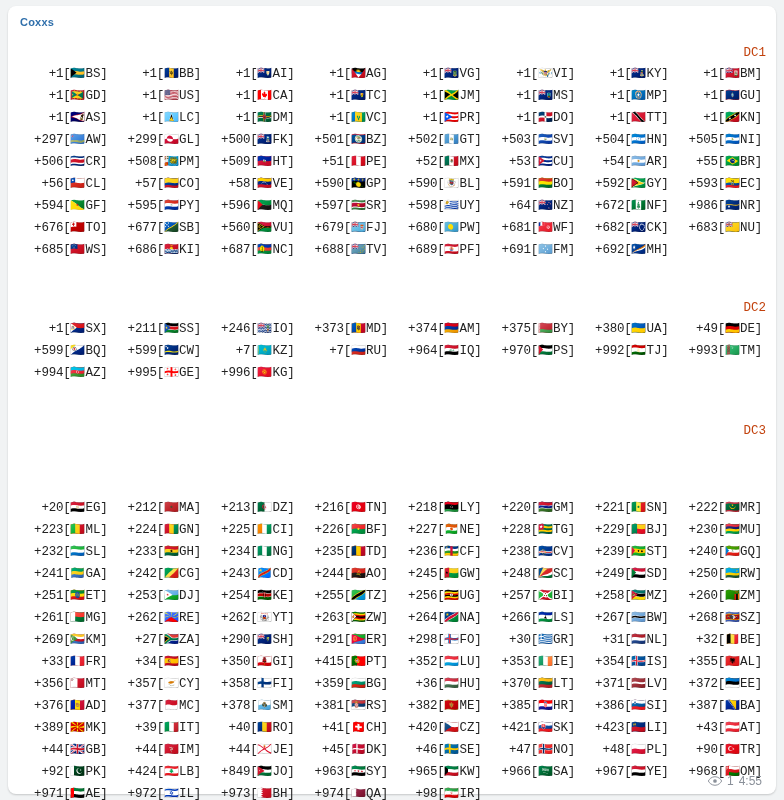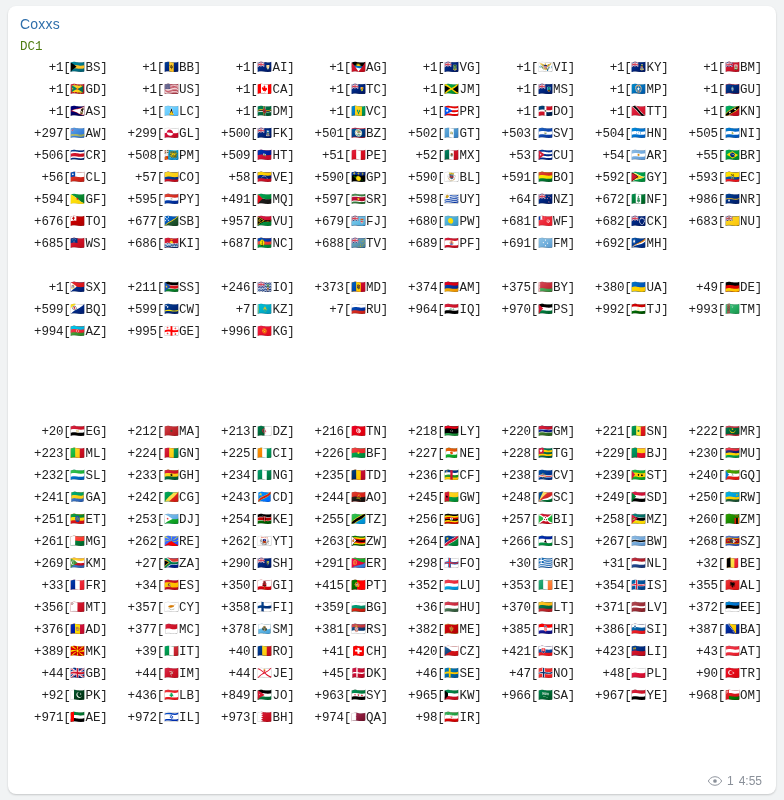--- a/index.html
+++ b/index.html
@@ -19,30 +19,31 @@
     margin: 6px auto 0 auto;
     background: #ffffff;
     border-radius: 8px;
     box-shadow: 0 1px 2px rgba(0,0,0,0.18);
     padding: 8px 10px 22px 10px;
     box-sizing: border-box;
     height: 788px;
   }
   .title {
     color: #2f6fab;
-    font-weight: normal;
-    font-size: 14px;
+    font-weight: bold;
+    font-size: 11px;
     letter-spacing: 0.2px;
     margin: 2px 0 4px 2px;
   }
   .group-label {
-    color: #4d7c0f;
+    color: #c2410c;
     font-size: 12.5px;
     font-family: "Liberation Mono", monospace;
-    margin: 8px 0 3px 2px;
+    margin: 18px 0 3px 2px;
+    text-align: right;
   }
   .grid {
     display: grid;
     grid-template-columns: repeat(8, 1fr);
     column-gap: 0px;
     row-gap: 0px;
   }
   .cell {
     font-family: "Liberation Mono", monospace;
     font-size: 12.5px;
@@ -125,43 +126,44 @@
         <div class="cell"><span>+56</span>[<span class="flag">🇨🇱</span><span>CL</span>]</div>
         <div class="cell"><span>+57</span>[<span class="flag">🇨🇴</span><span>CO</span>]</div>
         <div class="cell"><span>+58</span>[<span class="flag">🇻🇪</span><span>VE</span>]</div>
         <div class="cell"><span>+590</span>[<span class="flag">🇬🇵</span><span>GP</span>]</div>
         <div class="cell"><span>+590</span>[<span class="flag">🇧🇱</span><span>BL</span>]</div>
         <div class="cell"><span>+591</span>[<span class="flag">🇧🇴</span><span>BO</span>]</div>
         <div class="cell"><span>+592</span>[<span class="flag">🇬🇾</span><span>GY</span>]</div>
         <div class="cell"><span>+593</span>[<span class="flag">🇪🇨</span><span>EC</span>]</div>
         <div class="cell"><span>+594</span>[<span class="flag">🇬🇫</span><span>GF</span>]</div>
         <div class="cell"><span>+595</span>[<span class="flag">🇵🇾</span><span>PY</span>]</div>
-        <div class="cell"><span>+491</span>[<span class="flag">🇲🇶</span><span>MQ</span>]</div>
+        <div class="cell"><span>+596</span>[<span class="flag">🇲🇶</span><span>MQ</span>]</div>
         <div class="cell"><span>+597</span>[<span class="flag">🇸🇷</span><span>SR</span>]</div>
         <div class="cell"><span>+598</span>[<span class="flag">🇺🇾</span><span>UY</span>]</div>
         <div class="cell"><span>+64</span>[<span class="flag">🇳🇿</span><span>NZ</span>]</div>
         <div class="cell"><span>+672</span>[<span class="flag">🇳🇫</span><span>NF</span>]</div>
         <div class="cell"><span>+986</span>[<span class="flag">🇳🇷</span><span>NR</span>]</div>
         <div class="cell"><span>+676</span>[<span class="flag">🇹🇴</span><span>TO</span>]</div>
         <div class="cell"><span>+677</span>[<span class="flag">🇸🇧</span><span>SB</span>]</div>
-        <div class="cell"><span>+957</span>[<span class="flag">🇻🇺</span><span>VU</span>]</div>
+        <div class="cell"><span>+560</span>[<span class="flag">🇻🇺</span><span>VU</span>]</div>
         <div class="cell"><span>+679</span>[<span class="flag">🇫🇯</span><span>FJ</span>]</div>
         <div class="cell"><span>+680</span>[<span class="flag">🇵🇼</span><span>PW</span>]</div>
         <div class="cell"><span>+681</span>[<span class="flag">🇼🇫</span><span>WF</span>]</div>
         <div class="cell"><span>+682</span>[<span class="flag">🇨🇰</span><span>CK</span>]</div>
         <div class="cell"><span>+683</span>[<span class="flag">🇳🇺</span><span>NU</span>]</div>
         <div class="cell"><span>+685</span>[<span class="flag">🇼🇸</span><span>WS</span>]</div>
         <div class="cell"><span>+686</span>[<span class="flag">🇰🇮</span><span>KI</span>]</div>
         <div class="cell"><span>+687</span>[<span class="flag">🇳🇨</span><span>NC</span>]</div>
         <div class="cell"><span>+688</span>[<span class="flag">🇹🇻</span><span>TV</span>]</div>
         <div class="cell"><span>+689</span>[<span class="flag">🇵🇫</span><span>PF</span>]</div>
         <div class="cell"><span>+691</span>[<span class="flag">🇫🇲</span><span>FM</span>]</div>
         <div class="cell"><span>+692</span>[<span class="flag">🇲🇭</span><span>MH</span>]</div>
       </div>
       <div class="spacer-md"></div>
+      <div class="group-label">DC2</div>
       <div class="grid">
         <div class="cell"><span>+1</span>[<span class="flag">🇸🇽</span><span>SX</span>]</div>
         <div class="cell"><span>+211</span>[<span class="flag">🇸🇸</span><span>SS</span>]</div>
         <div class="cell"><span>+246</span>[<span class="flag">🇮🇴</span><span>IO</span>]</div>
         <div class="cell"><span>+373</span>[<span class="flag">🇲🇩</span><span>MD</span>]</div>
         <div class="cell"><span>+374</span>[<span class="flag">🇦🇲</span><span>AM</span>]</div>
         <div class="cell"><span>+375</span>[<span class="flag">🇧🇾</span><span>BY</span>]</div>
         <div class="cell"><span>+380</span>[<span class="flag">🇺🇦</span><span>UA</span>]</div>
         <div class="cell"><span>+49</span>[<span class="flag">🇩🇪</span><span>DE</span>]</div>
         <div class="cell"><span>+599</span>[<span class="flag">🇧🇶</span><span>BQ</span>]</div>
@@ -170,20 +172,21 @@
         <div class="cell"><span>+7</span>[<span class="flag">🇷🇺</span><span>RU</span>]</div>
         <div class="cell"><span>+964</span>[<span class="flag">🇮🇶</span><span>IQ</span>]</div>
         <div class="cell"><span>+970</span>[<span class="flag">🇵🇸</span><span>PS</span>]</div>
         <div class="cell"><span>+992</span>[<span class="flag">🇹🇯</span><span>TJ</span>]</div>
         <div class="cell"><span>+993</span>[<span class="flag">🇹🇲</span><span>TM</span>]</div>
         <div class="cell"><span>+994</span>[<span class="flag">🇦🇿</span><span>AZ</span>]</div>
         <div class="cell"><span>+995</span>[<span class="flag">🇬🇪</span><span>GE</span>]</div>
         <div class="cell"><span>+996</span>[<span class="flag">🇰🇬</span><span>KG</span>]</div>
       </div>
       <div class="spacer-md"></div>
+      <div class="group-label">DC3</div>
       <div class="dc3-empty"></div>
       <div class="spacer-md"></div>
       <div class="grid">
         <div class="cell"><span>+20</span>[<span class="flag">🇪🇬</span><span>EG</span>]</div>
         <div class="cell"><span>+212</span>[<span class="flag">🇲🇦</span><span>MA</span>]</div>
         <div class="cell"><span>+213</span>[<span class="flag">🇩🇿</span><span>DZ</span>]</div>
         <div class="cell"><span>+216</span>[<span class="flag">🇹🇳</span><span>TN</span>]</div>
         <div class="cell"><span>+218</span>[<span class="flag">🇱🇾</span><span>LY</span>]</div>
         <div class="cell"><span>+220</span>[<span class="flag">🇬🇲</span><span>GM</span>]</div>
         <div class="cell"><span>+221</span>[<span class="flag">🇸🇳</span><span>SN</span>]</div>
@@ -270,21 +273,21 @@
         <div class="cell"><span>+43</span>[<span class="flag">🇦🇹</span><span>AT</span>]</div>
         <div class="cell"><span>+44</span>[<span class="flag">🇬🇧</span><span>GB</span>]</div>
         <div class="cell"><span>+44</span>[<span class="flag">🇮🇲</span><span>IM</span>]</div>
         <div class="cell"><span>+44</span>[<span class="flag">🇯🇪</span><span>JE</span>]</div>
         <div class="cell"><span>+45</span>[<span class="flag">🇩🇰</span><span>DK</span>]</div>
         <div class="cell"><span>+46</span>[<span class="flag">🇸🇪</span><span>SE</span>]</div>
         <div class="cell"><span>+47</span>[<span class="flag">🇳🇴</span><span>NO</span>]</div>
         <div class="cell"><span>+48</span>[<span class="flag">🇵🇱</span><span>PL</span>]</div>
         <div class="cell"><span>+90</span>[<span class="flag">🇹🇷</span><span>TR</span>]</div>
         <div class="cell"><span>+92</span>[<span class="flag">🇵🇰</span><span>PK</span>]</div>
-        <div class="cell"><span>+436</span>[<span class="flag">🇱🇧</span><span>LB</span>]</div>
+        <div class="cell"><span>+424</span>[<span class="flag">🇱🇧</span><span>LB</span>]</div>
         <div class="cell"><span>+849</span>[<span class="flag">🇯🇴</span><span>JO</span>]</div>
         <div class="cell"><span>+963</span>[<span class="flag">🇸🇾</span><span>SY</span>]</div>
         <div class="cell"><span>+965</span>[<span class="flag">🇰🇼</span><span>KW</span>]</div>
         <div class="cell"><span>+966</span>[<span class="flag">🇸🇦</span><span>SA</span>]</div>
         <div class="cell"><span>+967</span>[<span class="flag">🇾🇪</span><span>YE</span>]</div>
         <div class="cell"><span>+968</span>[<span class="flag">🇴🇲</span><span>OM</span>]</div>
         <div class="cell"><span>+971</span>[<span class="flag">🇦🇪</span><span>AE</span>]</div>
         <div class="cell"><span>+972</span>[<span class="flag">🇮🇱</span><span>IL</span>]</div>
         <div class="cell"><span>+973</span>[<span class="flag">🇧🇭</span><span>BH</span>]</div>
         <div class="cell"><span>+974</span>[<span class="flag">🇶🇦</span><span>QA</span>]</div>

